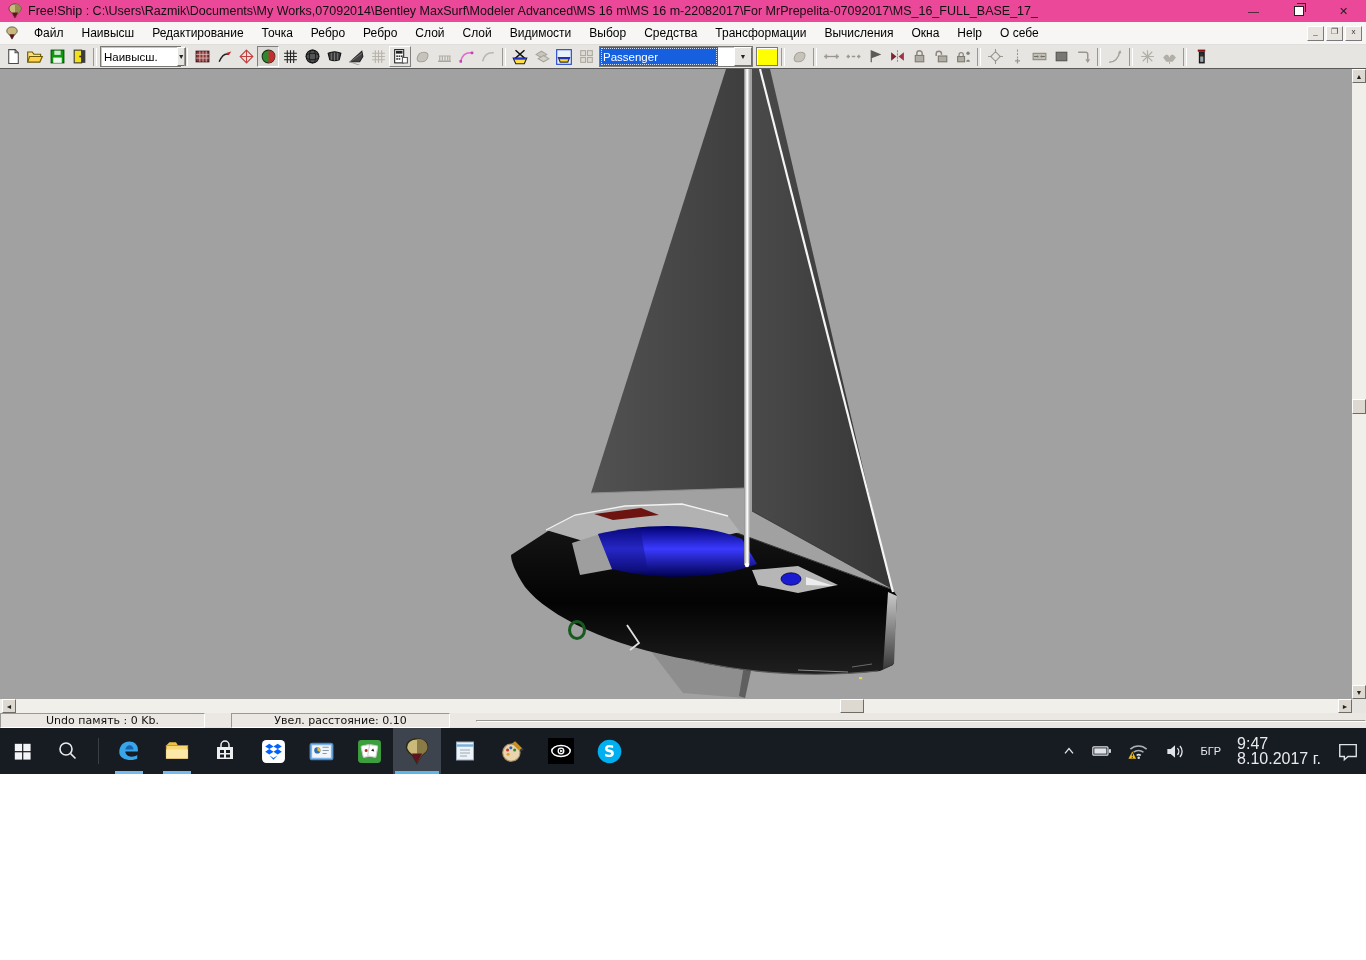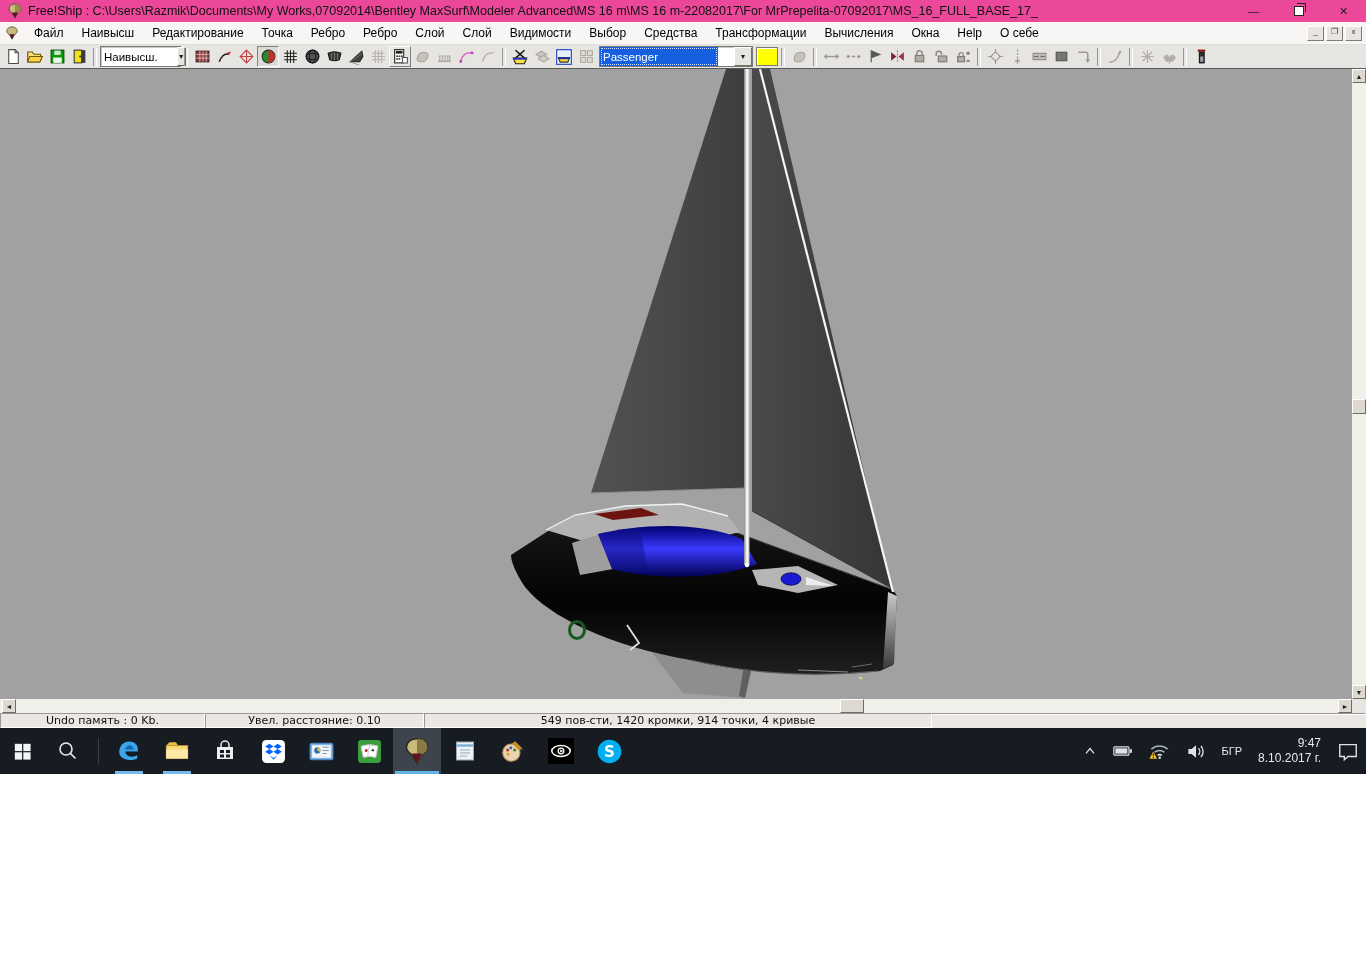--- a/index.html
+++ b/index.html
@@ -38,36 +38,36 @@
   
   .workspace{position:relative;width:1366px;height:644px;background:#a1a1a1;border-top:1px solid #5a5a5a;}
   .viewport-svg{position:absolute;left:0;top:0;}
   .vscroll{position:absolute;right:0;top:0;width:14px;height:630px;background:#f1efe9;}
   .hscroll{position:absolute;left:0;top:630px;width:1352px;height:14px;background:#f1efe9;}
   .sb-btn{position:absolute;width:14px;height:14px;background:#ddd9d1;border:1px solid;border-color:#fff #6e6c66 #6e6c66 #fff;
           display:flex;align-items:center;justify-content:center;font-size:7px;color:#222;box-sizing:border-box;}
   .sb-thumb{position:absolute;background:#ddd9d1;border:1px solid;border-color:#fff #6e6c66 #6e6c66 #fff;box-sizing:border-box;}
   .sb-corner{position:absolute;right:0;top:630px;width:14px;height:14px;background:#e7e5e1;}
   
-  .statusbar{height:15px;background:#ebe8e3;display:flex;align-items:flex-start;font-size:11px;color:#111;
-             font-family:"DejaVu Sans",sans-serif;}
+  .statusbar{height:15px;background:#ebe8e3;display:flex;align-items:center;font-size:11px;color:#111;
+             font-family:"DejaVu Sans",sans-serif;gap:26px;}
   .status-panel{border:1px solid;border-color:#9a9892 #fff #fff #9a9892;display:flex;align-items:center;
                 justify-content:center;box-sizing:border-box;white-space:nowrap;overflow:hidden;}
   
   .taskbar{height:46px;background:#171b22;display:flex;align-items:center;color:#e8eaed;}
   .task-tile{width:48px;height:46px;display:flex;align-items:center;justify-content:center;position:relative;flex:0 0 auto;}
   .task-tile.narrow{width:44px;}
   .task-tile.active{background:#3e444d;}
   .run-line{position:absolute;bottom:0;left:50%;transform:translateX(-50%);height:3px;width:28px;background:#76b9ed;}
   .task-tile.active .run-line{width:44px;background:#5fb4e8;}
   .task-sep{width:1px;height:26px;background:#3a3f46;margin:0 6px;flex:0 0 auto;}
   .tray{margin-left:auto;display:flex;align-items:center;height:46px;}
   .tray-item{height:46px;display:flex;align-items:center;justify-content:center;padding:0 7px;flex:0 0 auto;}
   .lang{font-size:11px;}
-  .clock{font-size:12px;text-align:right;line-height:15px;padding:0 9px;}
+  .clock{font-size:16px;text-align:left;line-height:15px;padding:0 9px;}
   .whitespace{height:141px;background:#ffffff;}
   svg{display:block;}
 </style>
 </head>
 <body>
 
 <div class="screen">
 
   <div class="titlebar">
     <span class="app-ico">
@@ -463,21 +463,20 @@
       <div class="sb-btn" style="left:2px;top:0;">◄</div>
       <div class="sb-thumb" style="left:840px;top:0;width:24px;height:14px;"></div>
       <div class="sb-btn" style="left:1338px;top:0;">►</div>
     </div>
     <div class="sb-corner"></div>
   </div>
 
   <div class="statusbar">
     <div class="status-panel" style="width:205px;">Undo память : 0 Kb.</div>
     <div class="status-panel" style="width:219px;">Увел. расстояние: 0.10</div>
-    <div class="status-panel" style="width:508px;">549 пов-сти, 1420 кромки, 914 точки, 4 кривые</div>
     <div class="status-panel" style="flex:1;"></div>
   </div>
 
   <div class="taskbar">
     <div class="task-tile narrow">
       <svg width="17" height="17" viewBox="0 0 21 21">
           <g fill="#f2f4f6">
             <rect x="1" y="1" width="9" height="9"></rect>
             <rect x="11.5" y="1" width="9" height="9"></rect>
             <rect x="1" y="11.5" width="9" height="9"></rect>

